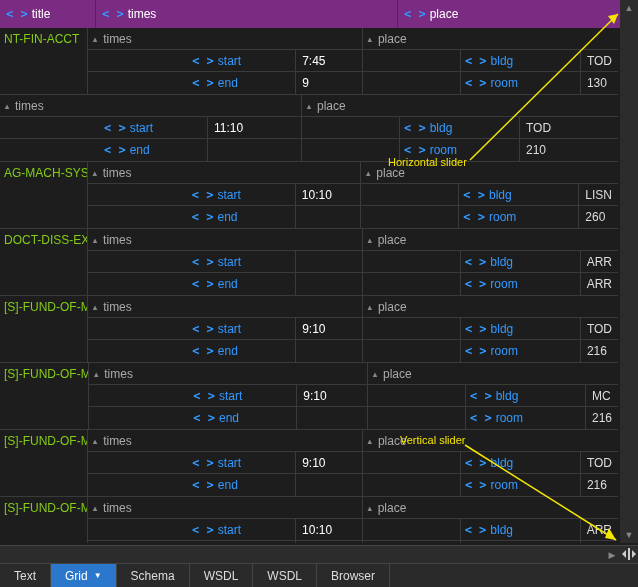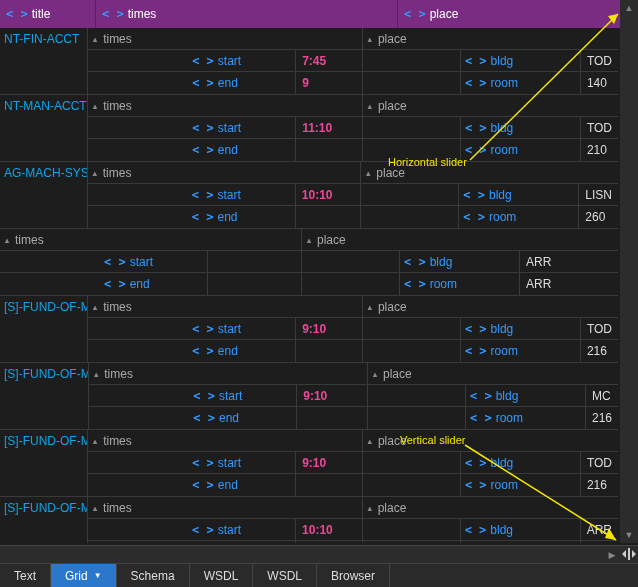--- a/index.html
+++ b/index.html
@@ -24,34 +24,34 @@
   .hdr{display:flex;height:28px;background:var(--purple);align-items:center;}
   .hcell{display:flex;align-items:center;gap:4px;padding:0 6px;height:100%;border-right:1px solid #5a1f61;color:#fff;}
   .hcell.title{width:96px;}
   .hcell.times{width:302px;}
   .hcell.place{flex:1;}
   .tag-icn{display:inline-flex;gap:1px;font-family:monospace;color:var(--blue);font-weight:bold;}
   
   
   .body{position:absolute;top:28px;left:0;right:20px;bottom:20px;overflow:hidden;}
   .row{display:flex;min-height:56px;border-bottom:1px solid var(--grid-line);}
-  .c-title{width:96px;padding:4px 4px;border-right:1px solid var(--grid-line);color:#0ea5e9;white-space:nowrap;overflow:hidden;}
+  .c-title{width:96px;padding:4px 4px;border-right:1px solid var(--grid-line);color:#84cc16;white-space:nowrap;overflow:hidden;}
   .c-times{width:302px;border-right:1px solid var(--grid-line);display:flex;flex-direction:column;}
   .c-place{flex:1;display:flex;flex-direction:column;}
   
   .sub-hdr{display:flex;align-items:center;height:22px;border-bottom:1px solid var(--grid-line);padding-left:2px;}
   .collapse{width:10px;height:10px;display:inline-flex;align-items:center;justify-content:center;color:#888;font-size:9px;margin-right:3px;}
   .sub-hdr .lbl{color:#aaa;}
   
   .sub-row{display:flex;height:22px;border-bottom:1px solid var(--grid-line);}
   .sub-row:last-child{border-bottom:none;}
   .sub-cell-l{width:100px;padding-left:4px;}
   .sub-key{width:108px;display:flex;align-items:center;gap:4px;border-right:1px solid var(--grid-line);padding-left:4px;}
   .sub-key .kw{color:var(--blue);}
-  .sub-val{flex:1;padding:0 6px;display:flex;align-items:center;color:#ec4899;font-weight:bold;}
+  .sub-val{flex:1;padding:0 6px;display:flex;align-items:center;color:#ffffff;}
   
   
   .pc-key{width:120px;display:flex;align-items:center;gap:4px;border-right:1px solid var(--grid-line);padding-left:4px;}
   .pc-key .kw{color:var(--blue);}
   .pc-spc{width:98px;border-right:1px solid var(--grid-line);}
   .pc-val{flex:1;padding:0 6px;display:flex;align-items:center;color:#ddd;}
   
   
   .vscroll{position:absolute;top:0;right:0;width:18px;bottom:20px;background:#2c2c2c;}
   .vscroll .up,.vscroll .dn{height:16px;display:flex;align-items:center;justify-content:center;color:#888;font-size:9px;}
@@ -143,26 +143,25 @@
                 <span class="kw">bldg</span>
               </div>
               <div class="pc-val">TOD</div>
             </div>
             <div class="sub-row">
               <div class="pc-spc"></div>
               <div class="pc-key">
                 <span class="tag-icn">&lt;&nbsp;&gt;</span>
                 <span class="kw">room</span>
               </div>
-              <div class="pc-val">140</div>
-            </div>
-          </div>
-        </div>
-        <div class="row">
-          <div class="c-title">NT-MAN-ACCT</div>
+              <div class="pc-val">130</div>
+            </div>
+          </div>
+        </div>
+        <div class="row">
           <div class="c-times">
             <div class="sub-hdr">
               <span class="collapse">▴</span>
               <span class="lbl">times</span>
             </div>
             <div class="sub-row">
               <div class="sub-cell-l"></div>
               <div class="sub-key">
                 <span class="tag-icn">&lt;&nbsp;&gt;</span>
                 <span class="kw">start</span>
@@ -242,20 +241,21 @@
               <div class="pc-spc"></div>
               <div class="pc-key">
                 <span class="tag-icn">&lt;&nbsp;&gt;</span>
                 <span class="kw">room</span>
               </div>
               <div class="pc-val">260</div>
             </div>
           </div>
         </div>
         <div class="row">
+          <div class="c-title">DOCT-DISS-EX</div>
           <div class="c-times">
             <div class="sub-hdr">
               <span class="collapse">▴</span>
               <span class="lbl">times</span>
             </div>
             <div class="sub-row">
               <div class="sub-cell-l"></div>
               <div class="sub-key">
                 <span class="tag-icn">&lt;&nbsp;&gt;</span>
                 <span class="kw">start</span>

